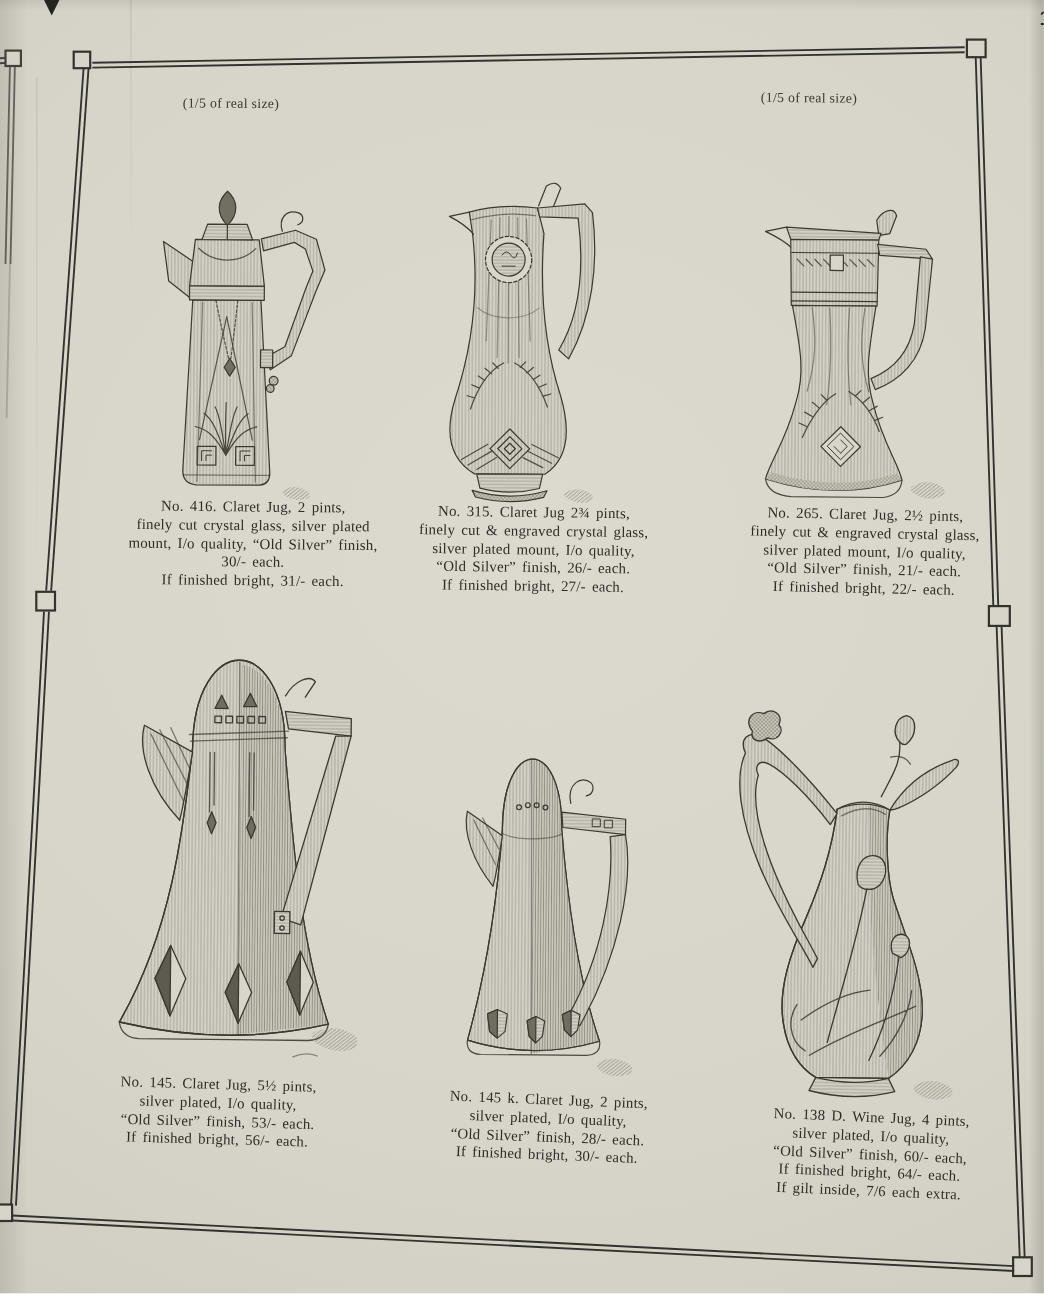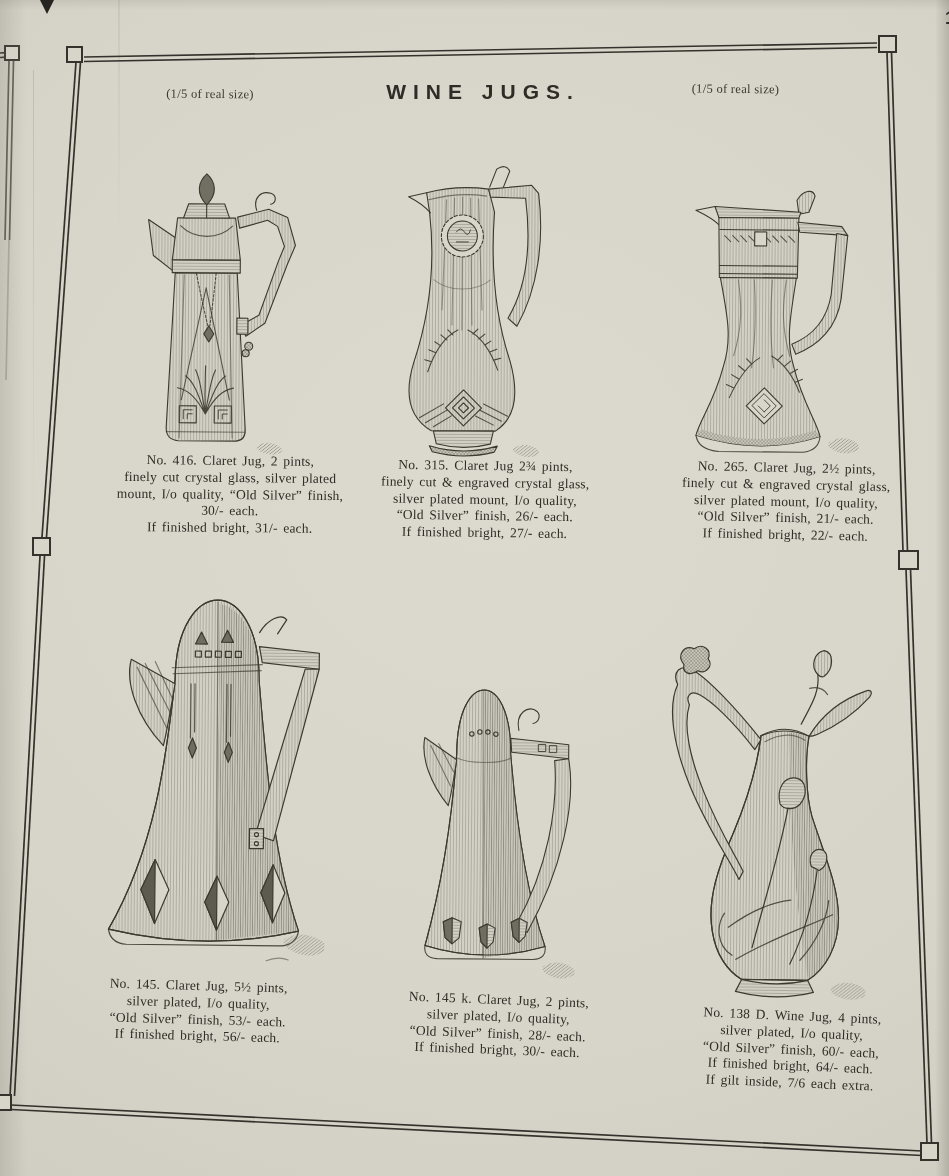--- a/index.html
+++ b/index.html
@@ -101,21 +101,20 @@
 
       <g>
         <path d="M11,1105 L922,1151"></path>
           <path d="M11,1109.5 L922,1155.5"></path>
       </g>
     </g>
   </svg>
 
   <div class="abs pagenum" style="left:945px;top:7px;">138.</div>
   <div class="abs scalenote" style="left:135px;top:87px;width:150px;transform:rotate(.5deg);">(1/5 of real size)</div>
-  <div class="abs title" style="left:333px;top:80px;width:300px;">WINE JUGS.</div>
   <div class="abs scalenote" style="left:658px;top:82px;width:155px;transform:rotate(.6deg);">(1/5 of real size)</div>
 
   <div class="abs" style="left:118px;top:160px;transform:rotate(.4deg);">
     <svg width="205" height="296" viewBox="0 0 205 296">
       <g stroke="#3c3930" stroke-width="1.1" fill="none" stroke-linejoin="round" stroke-linecap="round">
         <path d="M57,113 L49,268 Q49,280 61,281 L119,281 Q129,280 128,268 L119,113 Z" fill="url(#pv)"></path>
         <path d="M66,115 L62,278 M111,115 L115,278" opacity=".55"></path>
         <path d="M88,128 L64,240 M88,128 L112,240" opacity=".8"></path>
         <path d="M88,254 C78,236 70,230 60,228 M88,254 C80,232 76,222 68,216 M88,254 C84,230 82,218 78,210 M88,254 C87,228 88,214 88,206 M88,254 C92,230 94,218 98,210 M88,254 C96,232 100,222 108,216 M88,254 C98,236 106,230 116,228" opacity=".9"></path>
         <rect x="62" y="246" width="17" height="17"></rect>

